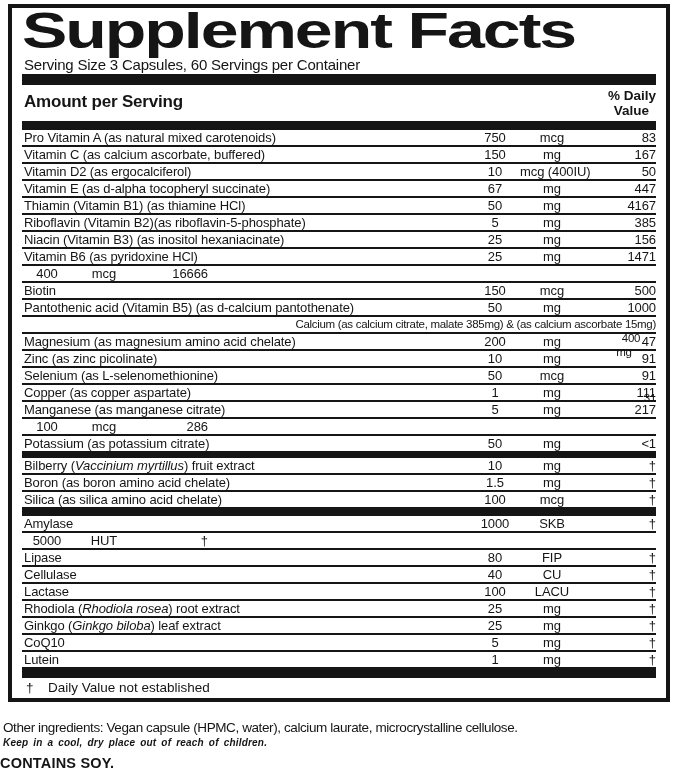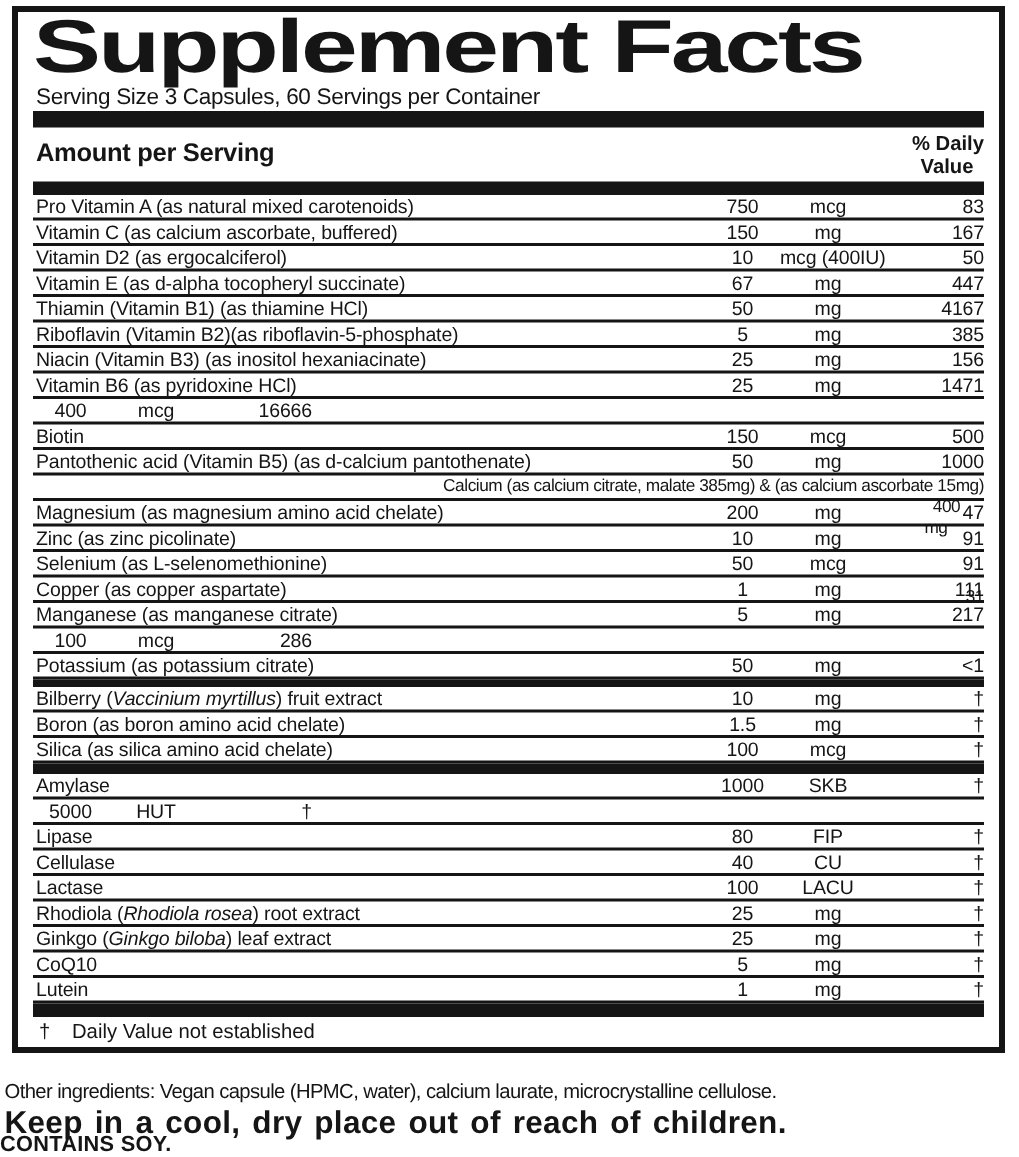--- a/index.html
+++ b/index.html
@@ -69,21 +69,21 @@
   .footnote {
     font-size:13.5px; height:17px; padding:2px 0 0 4px;
   }
   .footnote .dagger { display:inline-block; width:22px; }
   .other-ing {
     position:absolute; left:3px; top:720px;
     font-size:13.5px; letter-spacing:-0.4px;
   }
   .storage {
     position:absolute; left:3px; top:737px;
-    font-size:21px; font-weight:bold; letter-spacing:0.2px; word-spacing:2px;
+    font-size:10px; font-weight:bold; letter-spacing:0.2px; word-spacing:2px;font-style:italic;
   }
   .allergen {
     position:absolute; left:0; top:755px;
     font-size:14.5px; font-weight:bold; letter-spacing:0.2px;
   }
 </style>
 </head>
 <body>
 
 <div class="page">

